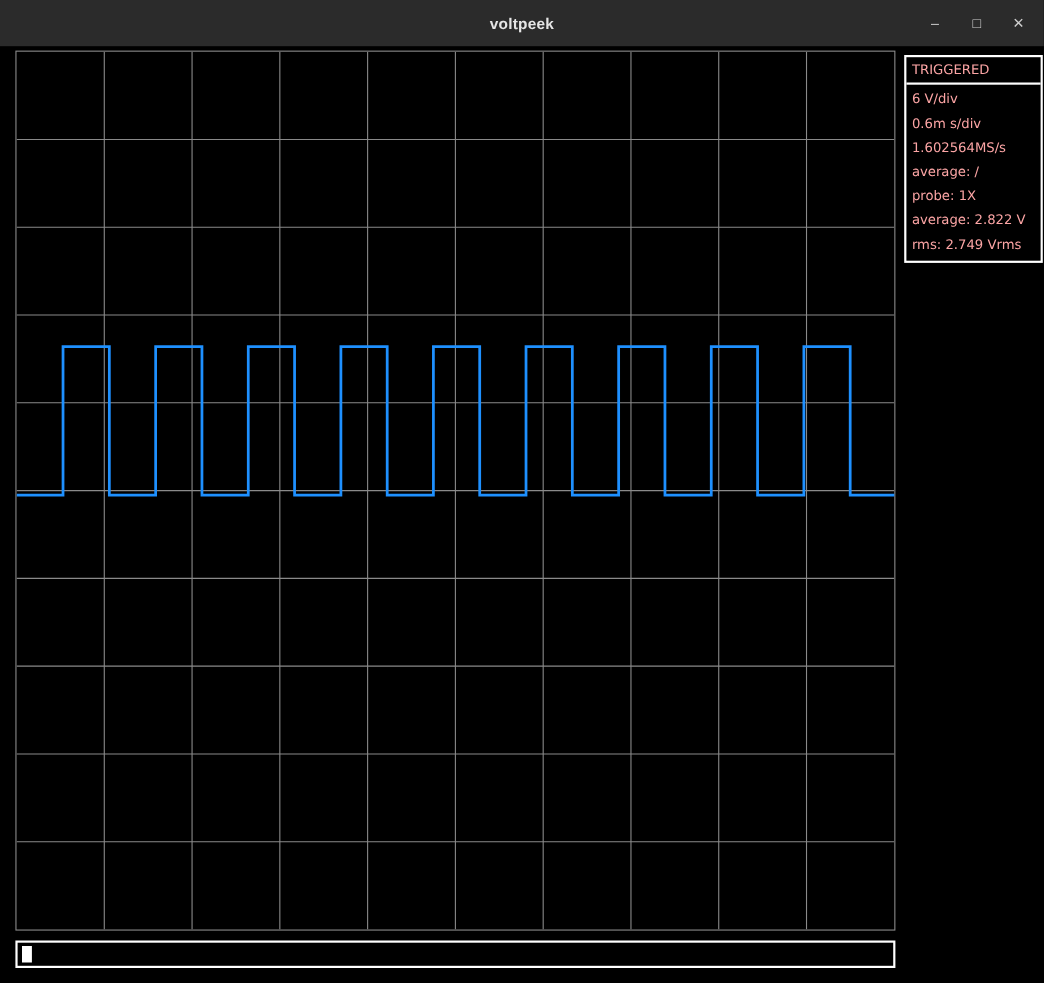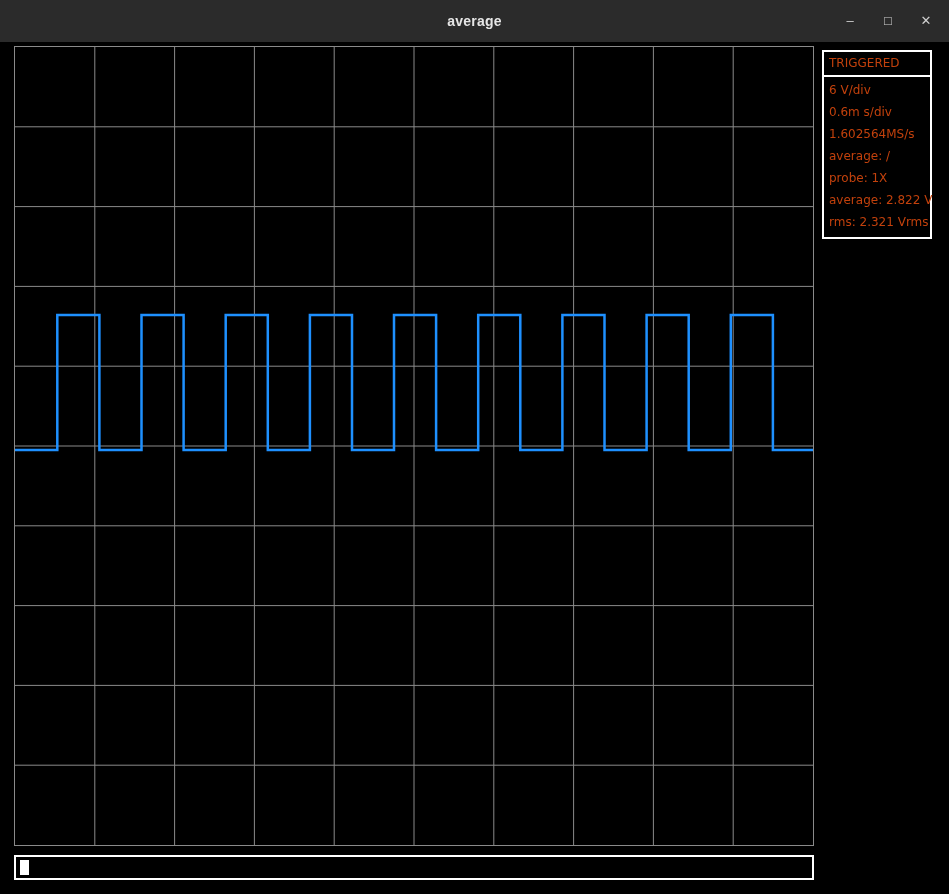--- a/index.html
+++ b/index.html
@@ -30,45 +30,45 @@
     position: absolute; left: 14px; top: 46px;
     width: 800px; height: 800px;
     border: 1px solid #8a8a8a;
     background: #000;
   }
   .scope-wrap svg { display: block; width: 100%; height: 100%; }
   #grid-lines line { stroke-width: 1; }
   #trace-path { fill: none; stroke-width: 2.5; stroke-linejoin: miter; }
   .side-panel {
     position: absolute; left: 822px; top: 50px;
-    width: 110px;
+    width: 126px;
     border: 2px solid #ffffff;
     background: #000;
-    color: #c2410c;
+    color: #fca5a5;
     font-family: "DejaVu Sans", sans-serif;
     font-size: 12px;
   }
   .trigger-status { padding: 4px 5px 5px 5px; border-bottom: 2px solid #ffffff; }
   .readout-lines { padding: 2px 0 4px 0; }
   .readout-line { padding: 0 5px; line-height: 22px; white-space: nowrap; }
   .command-bar {
     position: absolute; left: 14px; top: 855px;
     width: 800px; height: 25px;
     border: 2px solid #ffffff;
     background: #000;
     display: flex; align-items: center;
     padding-left: 4px;
   }
   .cursor-block { width: 9px; height: 15px; background: #ffffff; }
 </style>
 </head>
 <body>
 
 <div class="titlebar">
-  <div class="window-title">average</div>
+  <div class="window-title">voltpeek</div>
   <div class="win-controls">
     <span class="win-btn">–</span>
     <span class="win-btn">□</span>
     <span class="win-btn">✕</span>
   </div>
 </div>
 
 <div class="scope-wrap">
   <svg id="scope-svg" viewBox="0 0 798 798" xmlns="http://www.w3.org/2000/svg">
     <g id="grid-lines" stroke="#8a8a8a">
@@ -97,20 +97,20 @@
 
 <div class="side-panel">
   <div class="trigger-status">TRIGGERED</div>
   <div class="readout-lines">
     <div class="readout-line">6 V/div</div>
     <div class="readout-line">0.6m s/div</div>
     <div class="readout-line">1.602564MS/s</div>
     <div class="readout-line">average: /</div>
     <div class="readout-line">probe: 1X</div>
     <div class="readout-line">average: 2.822 V</div>
-    <div class="readout-line">rms: 2.321 Vrms</div>
+    <div class="readout-line">rms: 2.749 Vrms</div>
   </div>
 </div>
 
 <div class="command-bar">
   <span class="cursor-block"></span>
   <span></span>
 </div>
 
 </body></html>

